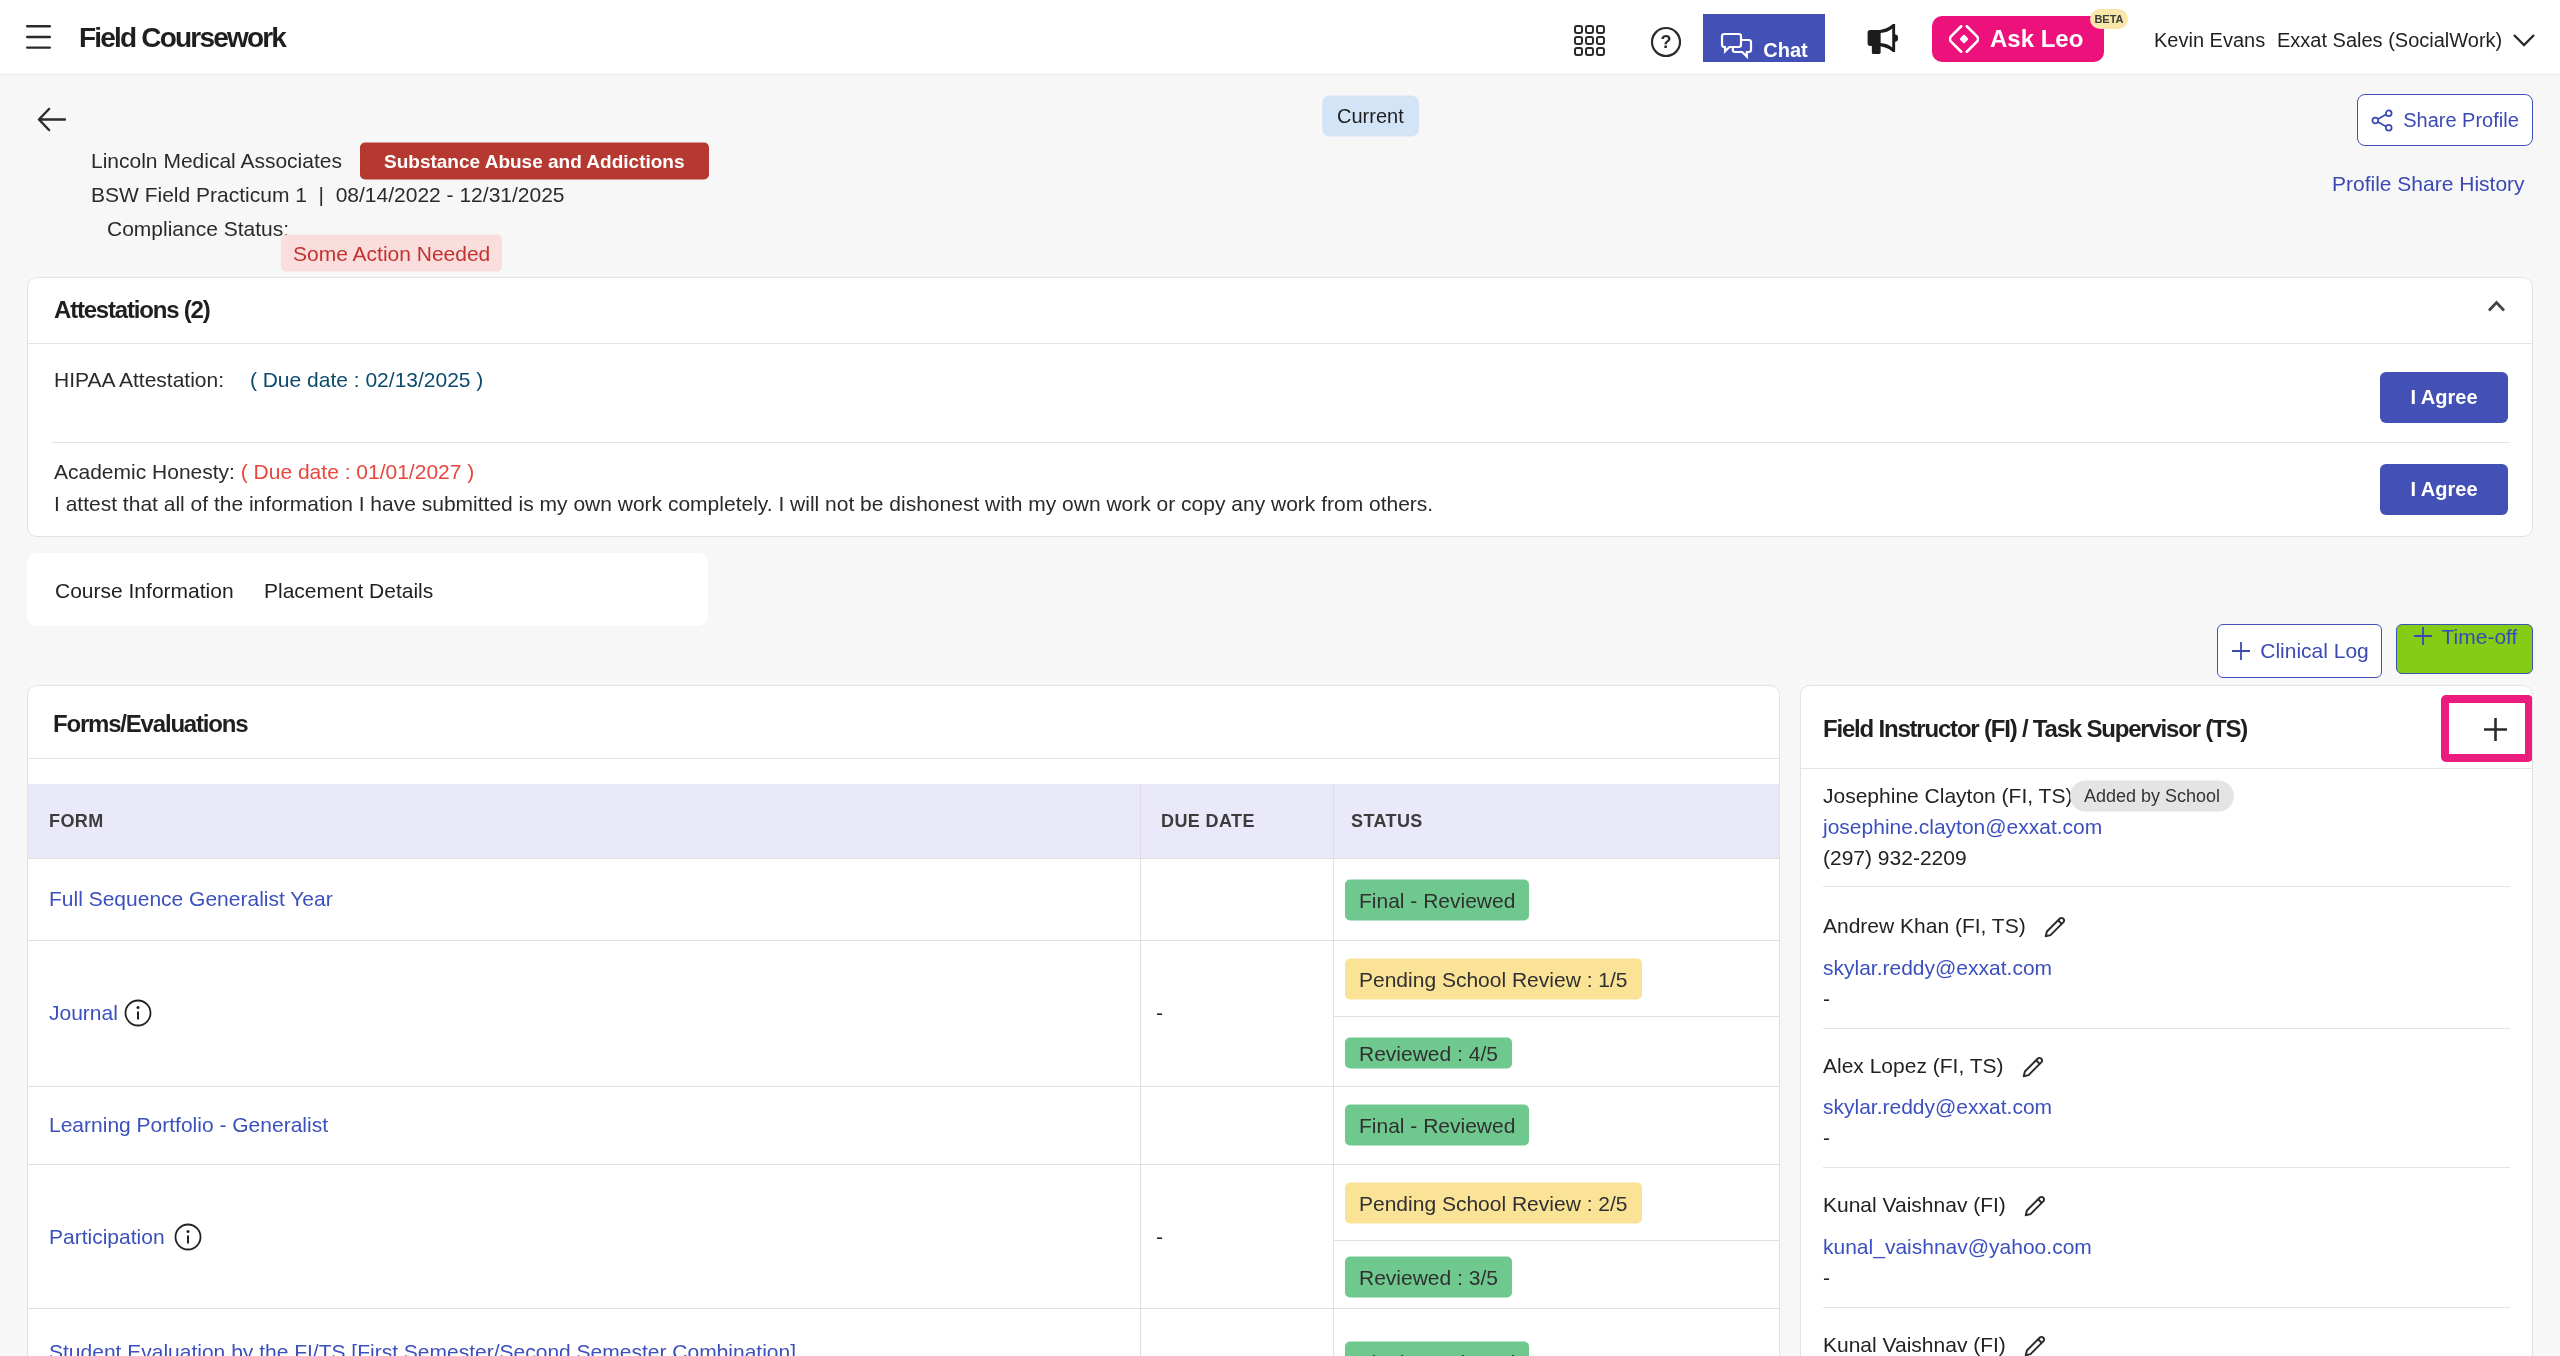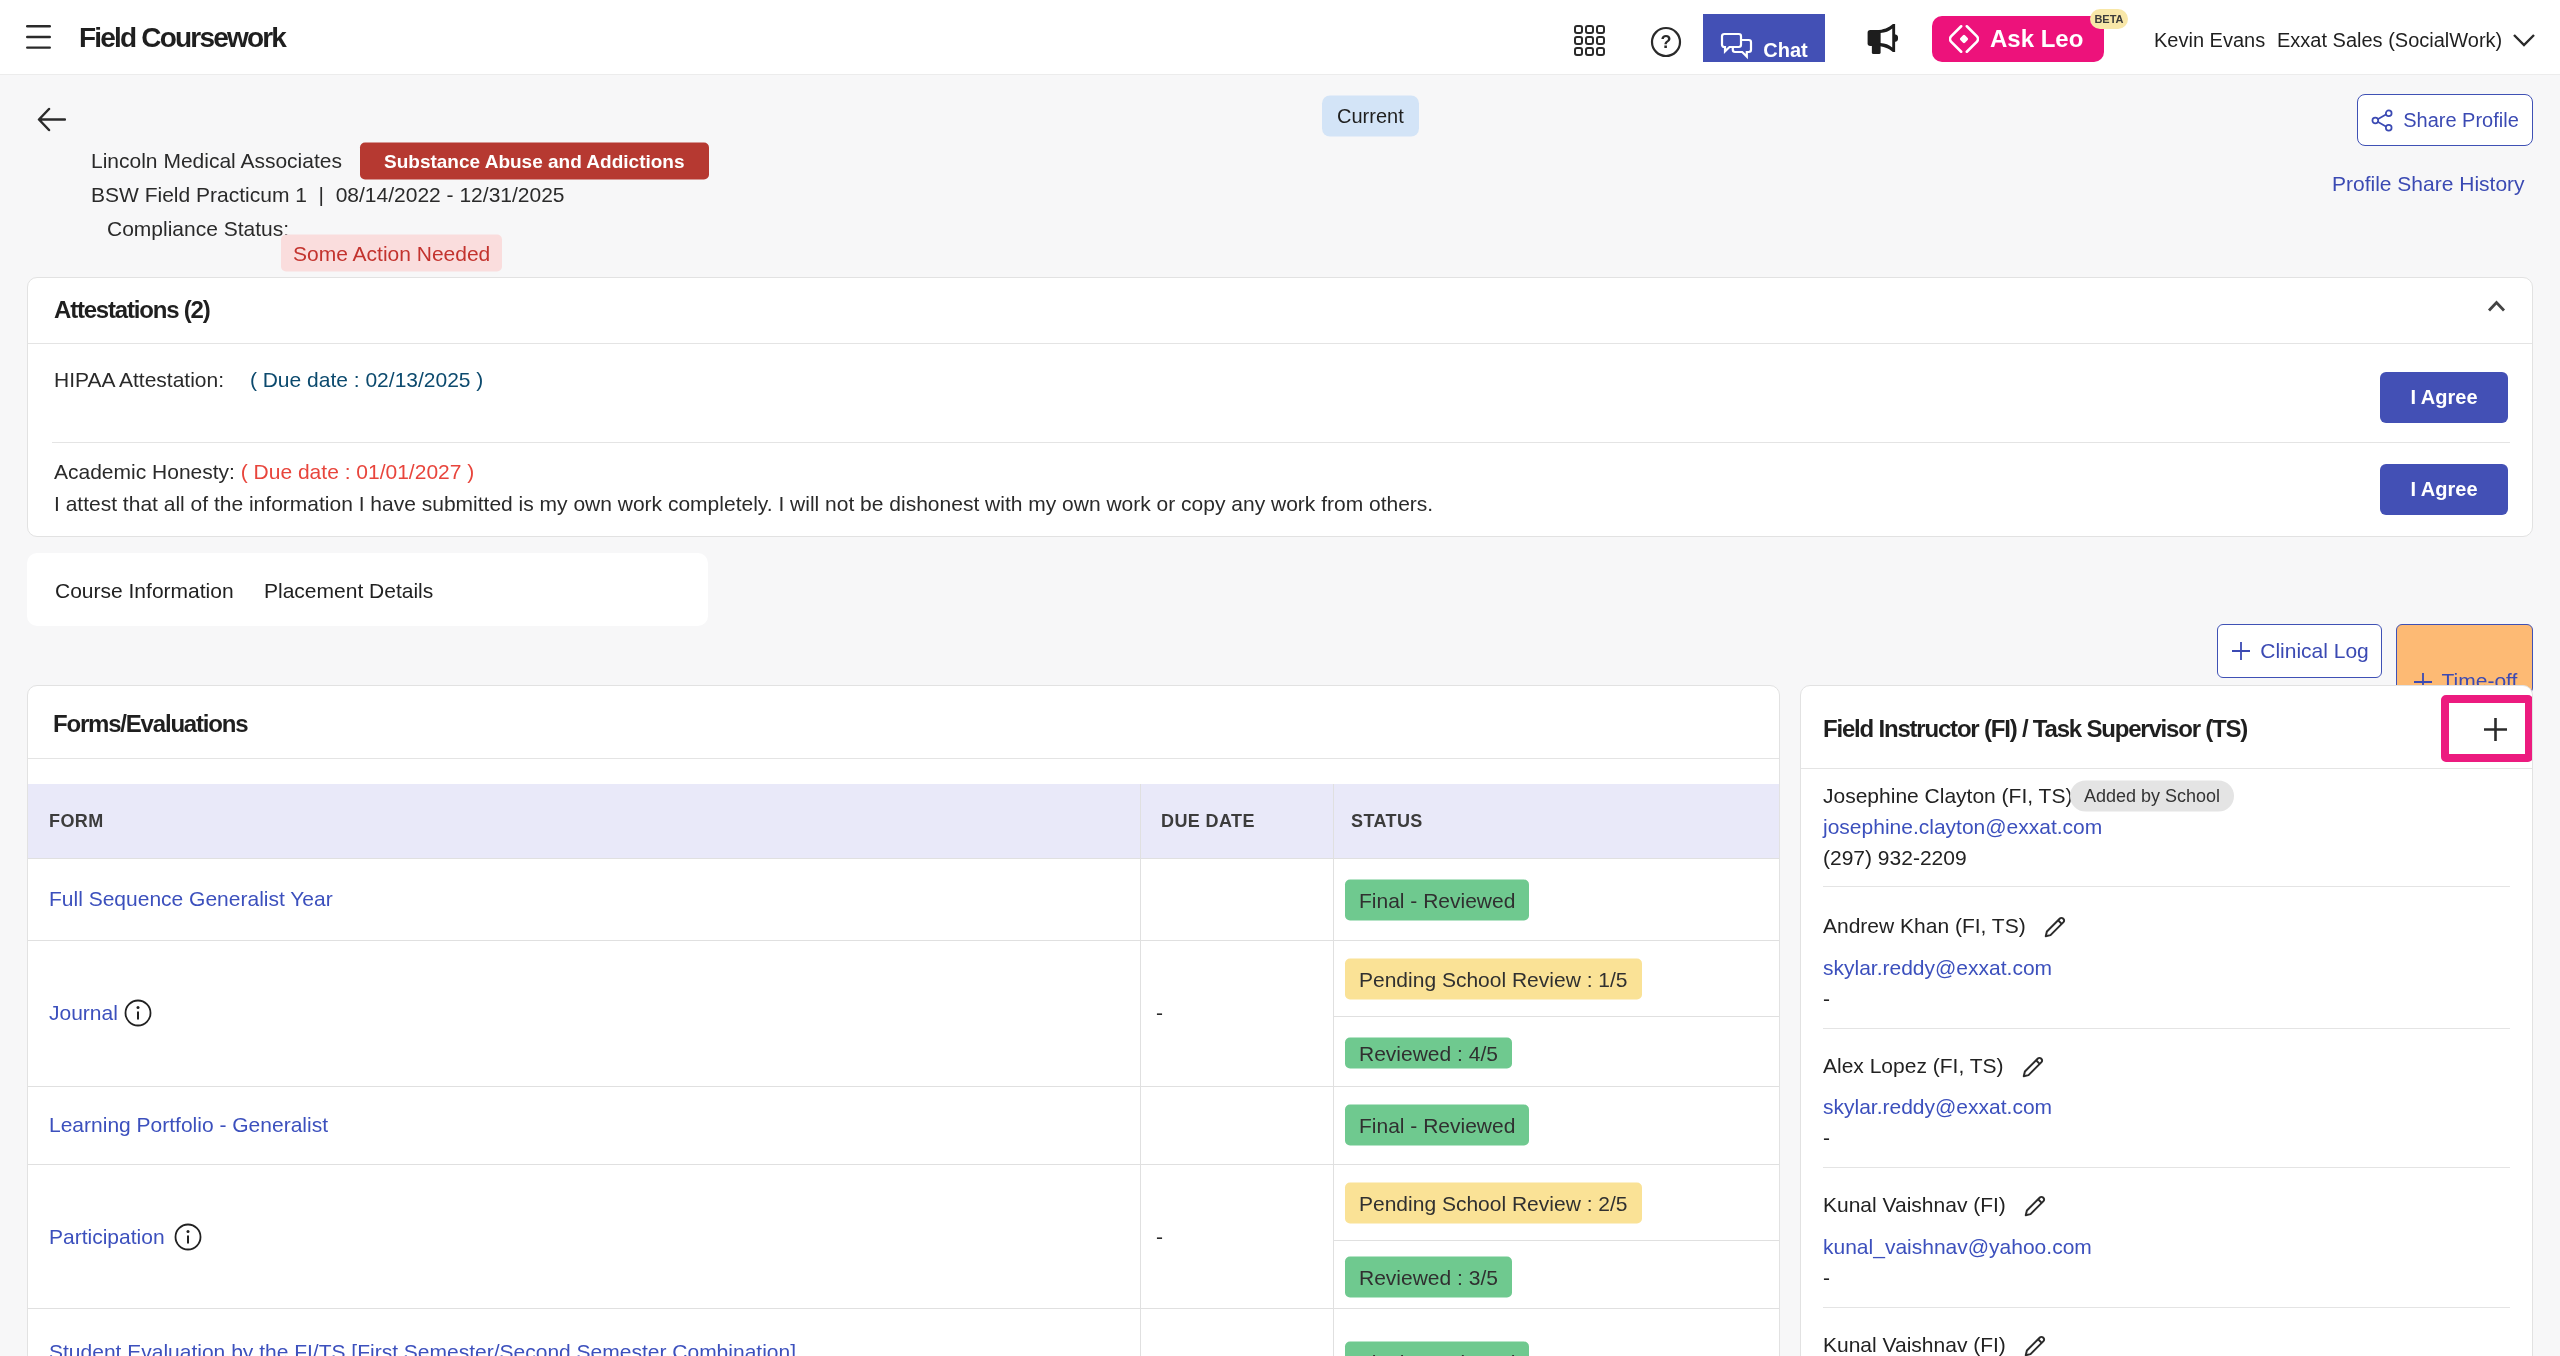--- a/index.html
+++ b/index.html
@@ -121,21 +121,21 @@
     <div class="ct" style="left:28px;top:38px;font-size:21px;color:#212121;">Course Information</div>
     <div class="ct" style="left:237px;top:38px;font-size:21px;color:#212121;">Placement Details</div>
   </div>
 
   <div class="abs" style="left:2217px;top:624px;width:165px;height:54px;border:1.5px solid #3f51b5;border-radius:6px;background:#fff;display:flex;align-items:center;justify-content:center;gap:8px;color:#3b4ab3;font-size:21px;">
     <svg width="22" height="22" viewBox="0 0 22 22">
         <path d="M11 2 v18 M2 11 h18" stroke="#3b4ab3" stroke-width="1.8"></path>
       </svg>
     <span>Clinical Log</span>
   </div>
-  <div class="abs" style="left:2396px;top:624px;width:137px;height:70px;border:1.5px solid #3f51b5;border-radius:6px;background:#fdba74;display:flex;align-items:flex-end;justify-content:center;gap:8px;color:#3b4ab3;font-size:21px;">
+  <div class="abs" style="left:2396px;top:624px;width:137px;height:50px;border:1.5px solid #3f51b5;border-radius:6px;background:#84cc16;display:flex;align-items:flex-start;justify-content:center;gap:8px;color:#3b4ab3;font-size:21px;">
     <svg width="22" height="22" viewBox="0 0 22 22">
         <path d="M11 2 v18 M2 11 h18" stroke="#3b4ab3" stroke-width="1.8"></path>
       </svg>
     <span>Time-off</span>
   </div>
 
   <div class="card" style="left:27px;top:685px;width:1753px;height:700px;border-radius:10px 10px 0 0;overflow:hidden;">
     <div class="ct" style="left:25px;top:38px;font-size:24px;letter-spacing:-1.2px;font-weight:600;color:#1f1f1f;">Forms/Evaluations</div>
     <div class="abs" style="left:0;top:72px;width:1753px;height:1px;background:#e4e4e4;"></div>
 

